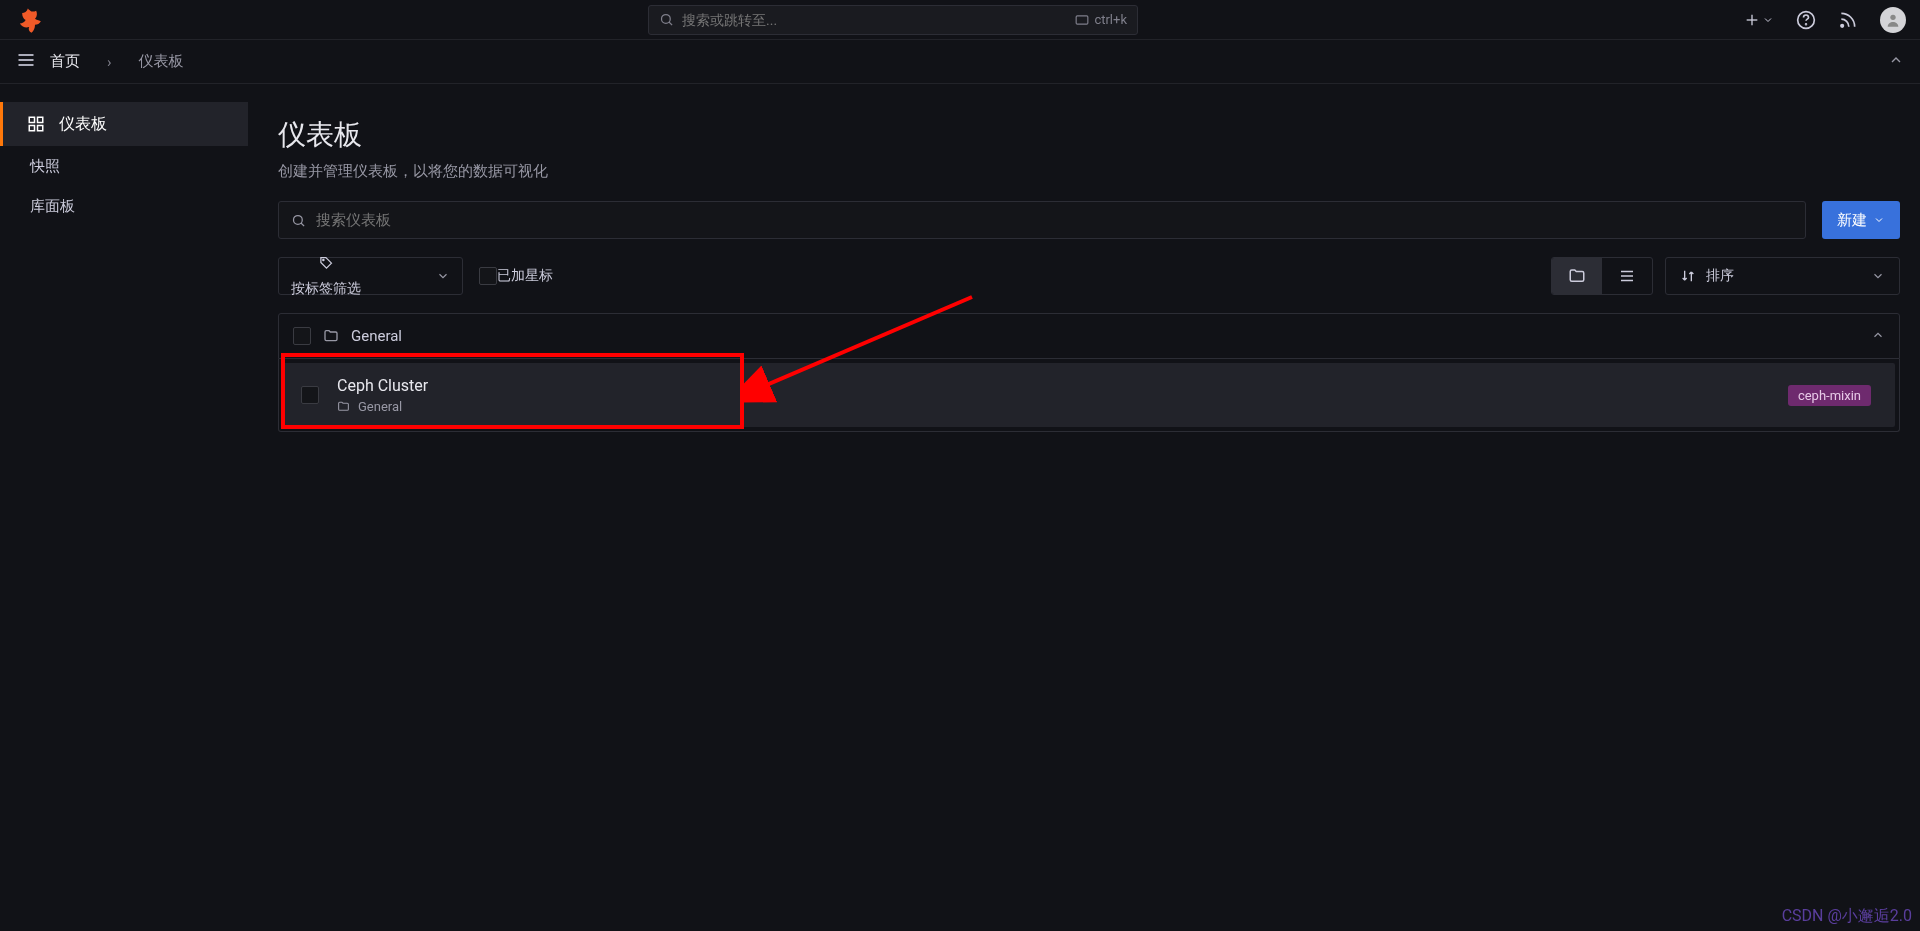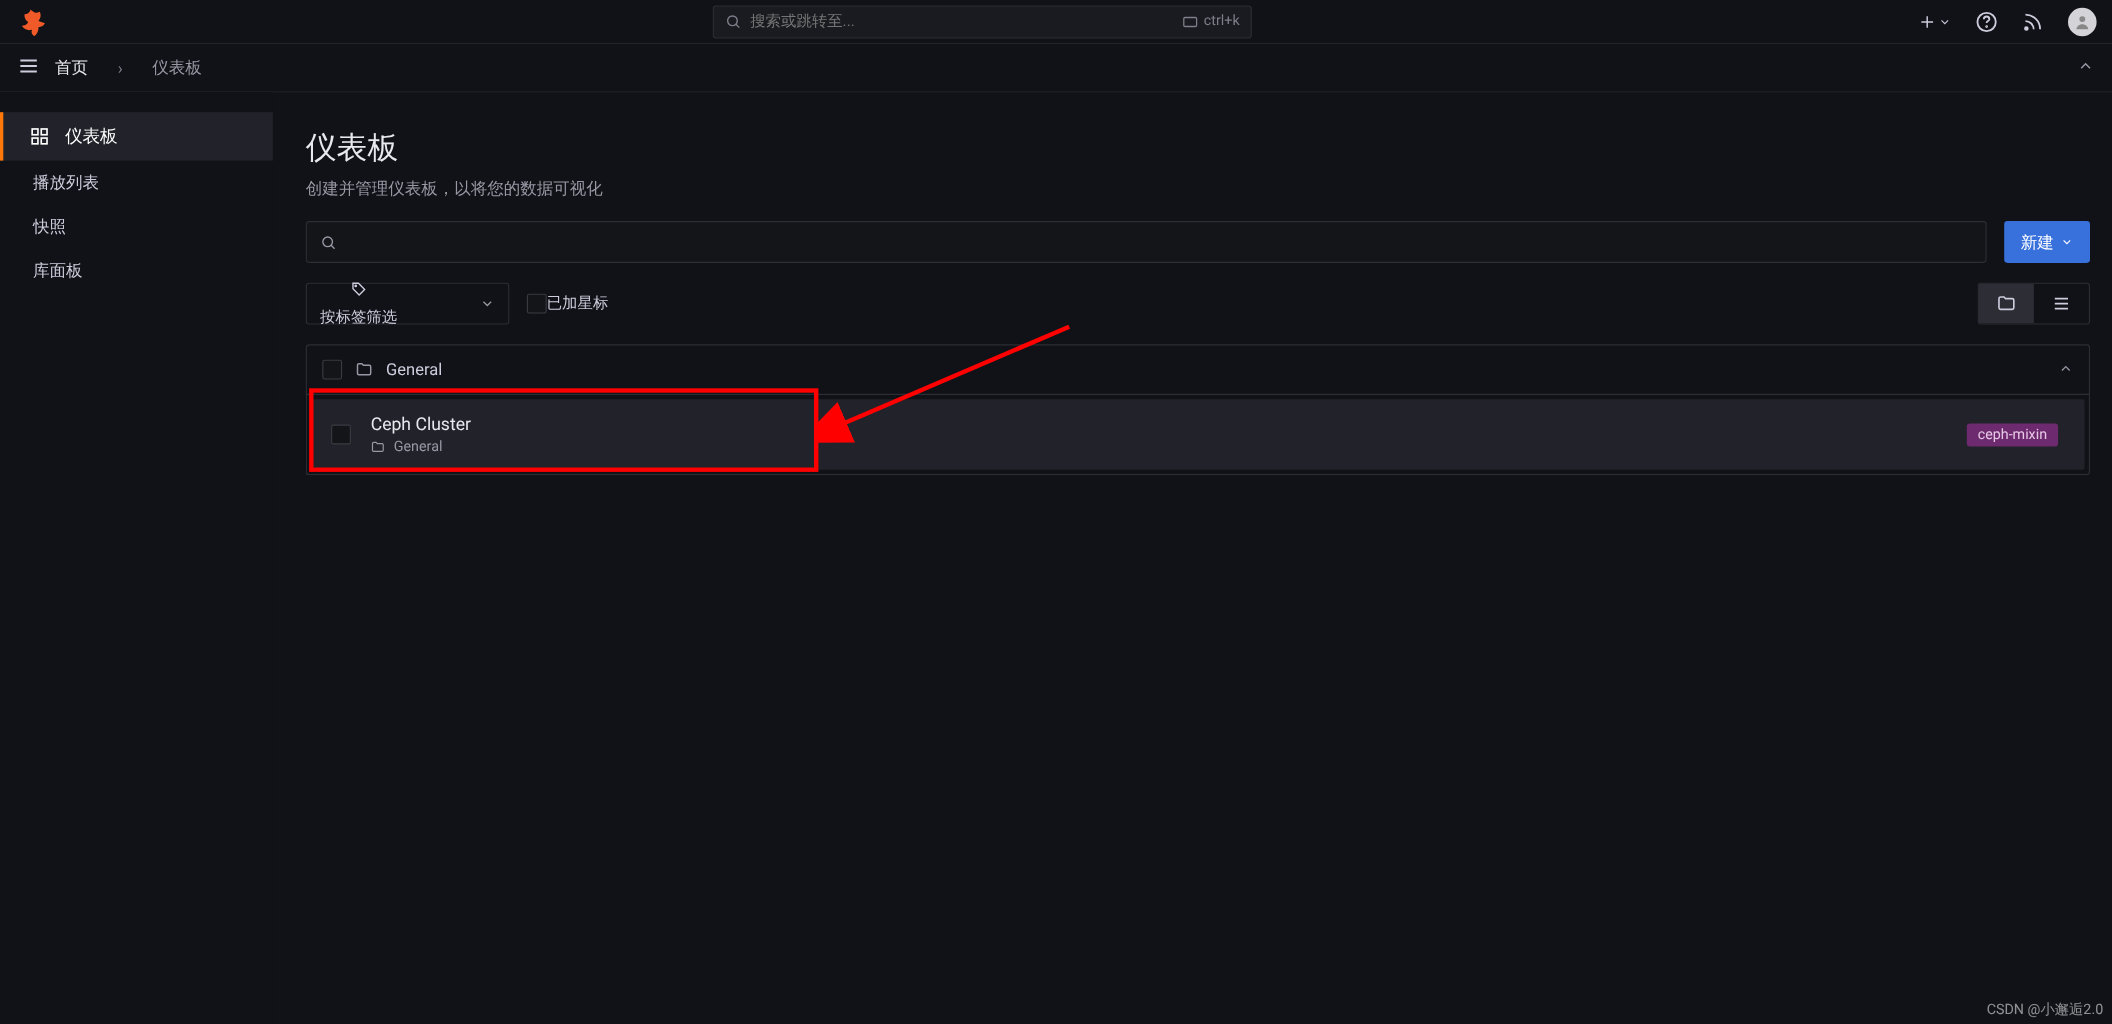--- a/index.html
+++ b/index.html
@@ -63,21 +63,21 @@
 .dashboard-card { display:flex; align-items:center; height:64px; background:#22232a; border-radius:2px; padding:0 24px 0 18px; gap:18px; }
 .dc-main { display:flex; flex-direction:column; gap:4px;}
 .dc-title { font-size:16px; color:#e8e8ee; }
 .dc-folder { display:flex; align-items:center; gap:8px; font-size:13px; color:#9898a5;}
 .dc-tag { margin-left:auto; background:#6e2a6e; color:#e7c9e7; border-radius:3px; padding:3px 10px; font-size:13px; }
 .highlight-box { position:absolute; border:4px solid #ff0000; left:2px; top:-6px; width:463px; height:76px; pointer-events:none; }
 
 
 .arrow-svg { position:absolute; left:463px; top:-72px; pointer-events:none; }
 
-.watermark { position:fixed; right:8px; bottom:4px; color:#e5e5e5; font-size:13px; opacity:0.6; }
+.watermark { position:fixed; right:8px; bottom:4px; color:#8b5cf6; font-size:16px; opacity:0.6; }
 svg { flex-shrink:0; }
 </style>
 </head>
 <body>
 
 <div class="topbar">
   <div class="logo">
     <svg viewBox="0 0 24 24" width="28" height="28">
         <path fill="#f05a28" d="M12 2c-1 3-3 4-5 4 0 3 1 5 3 6-1 2-3 3-5 3 2 3 5 4 8 3-1 2 0 4 2 5 2-2 3-4 3-7 2 0 4-1 5-3-2-1-4-1-5-2 2-2 2-5 1-7-2 1-4 1-5 0-1-1-2-1-2-2z"></path>
       </svg>
@@ -157,40 +157,38 @@
         <svg width="18" height="18" viewBox="0 0 24 24" fill="none" stroke="#fff" stroke-width="2">
             <rect x="3" y="3" width="7" height="7"></rect>
             <rect x="14" y="3" width="7" height="7"></rect>
             <rect x="3" y="14" width="7" height="7"></rect>
             <rect x="14" y="14" width="7" height="7"></rect>
           </svg>
       </span>
       <span>仪表板</span>
     </div>
     <div class="side-sub">
-      <span>播放列表</span>
-    </div>
-    <div class="side-sub">
       <span>快照</span>
     </div>
     <div class="side-sub">
       <span>库面板</span>
     </div>
   </div>
 
   <div class="main">
     <div class="page-title">仪表板</div>
     <div class="page-subtitle">创建并管理仪表板，以将您的数据可视化</div>
 
     <div class="search-row">
       <div class="dash-search">
         <svg width="15" height="15" viewBox="0 0 24 24" fill="none" stroke="#9898a5" stroke-width="2">
             <circle cx="11" cy="11" r="7"></circle>
             <line x1="21" y1="21" x2="16" y2="16"></line>
           </svg>
+        <input type="text" placeholder="搜索仪表板" style="">
       </div>
       <button class="new-btn">
         <span>新建</span>
         <svg width="12" height="12" viewBox="0 0 24 24" fill="none" stroke="#fff" stroke-width="2">
             <polyline points="6 9 12 15 18 9"></polyline>
           </svg>
       </button>
     </div>
 
     <div class="filter-row">
@@ -219,20 +217,31 @@
               </svg>
           </div>
           <div class="toggle-btn">
             <svg width="18" height="18" viewBox="0 0 24 24" fill="none" stroke="#ccccdc" stroke-width="2">
                 <line x1="4" y1="6" x2="20" y2="6"></line>
                 <line x1="4" y1="12" x2="20" y2="12"></line>
                 <line x1="4" y1="18" x2="20" y2="18"></line>
               </svg>
           </div>
         </div>
+        <div class="sort-select">
+          <div class="ss-left">
+            <svg width="16" height="16" viewBox="0 0 24 24" fill="none" stroke="#ccccdc" stroke-width="2">
+                <path d="M7 4v14m0 0l-3-3m3 3l3-3M17 20V6m0 0l-3 3m3-3l3 3"></path>
+              </svg>
+            <span>排序</span>
+          </div>
+          <svg width="14" height="14" viewBox="0 0 24 24" fill="none" stroke="#9898a5" stroke-width="2">
+              <polyline points="6 9 12 15 18 9"></polyline>
+            </svg>
+        </div>
       </div>
     </div>
 
     <div class="folder-row">
       <span class="checkbox-sq"></span>
       <svg width="16" height="16" viewBox="0 0 24 24" fill="none" stroke="#9898a5" stroke-width="2">
           <path d="M3 6a2 2 0 012-2h4l2 2h8a2 2 0 012 2v9a2 2 0 01-2 2H5a2 2 0 01-2-2V6z"></path>
         </svg>
       <span class="fr-label">General</span>
       <span class="fr-chevron">

